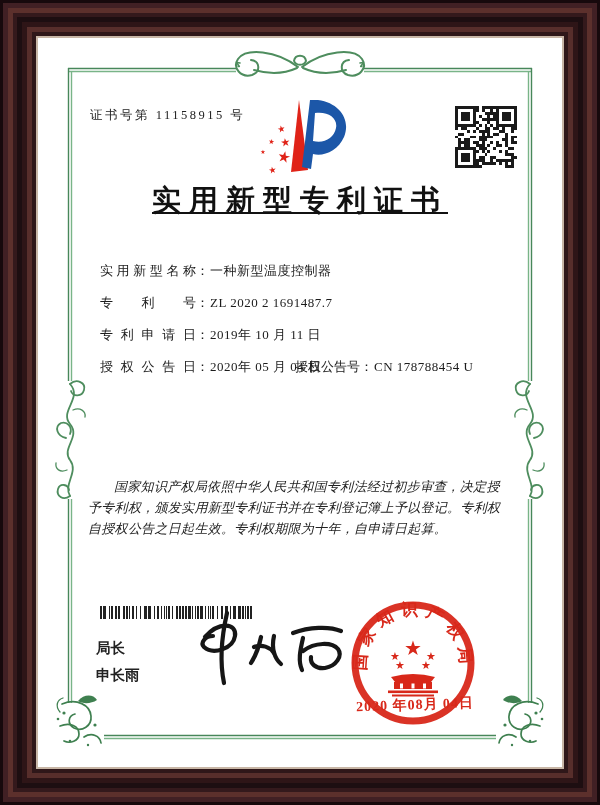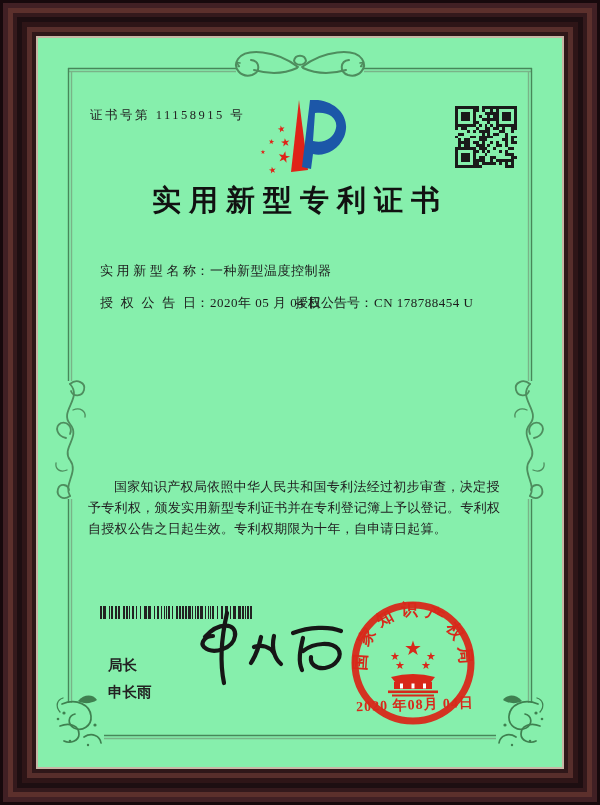--- a/index.html
+++ b/index.html
@@ -1,48 +1,48 @@
 <!DOCTYPE html>
 <html><head>
 <meta charset="utf-8">
 <style>
   html,body{margin:0;padding:0;}
   body{width:600px;height:805px;background:#3a1f20;}
-  .page{position:relative;width:600px;height:805px;background:#86efac;overflow:hidden;
+  .page{position:relative;width:600px;height:805px;background:#ffffff;overflow:hidden;
         font-family:"Liberation Serif","DejaVu Serif",serif;color:#1c1c1c;}
   
   .frame{position:absolute;inset:0;z-index:20;pointer-events:none;
     box-shadow:
       inset 0 0 0 3px #17090c,
       inset 0 0 0 8px #412024,
       inset 0 0 0 13px #5c302c,
       inset 0 0 0 17px #34191c,
       inset 0 0 0 22px #1d0e11,
       inset 0 0 0 27px #2e1517,
       inset 0 0 0 32px #572e2b,
       inset 0 0 0 36px #2f1719,
       inset 0 0 0 38px #c8b6a6;}
   .border-art{position:absolute;inset:0;z-index:1;}
   .cert-no{position:absolute;left:90px;top:107px;font-size:12.5px;letter-spacing:2.5px;color:#222;}
   .logo{position:absolute;left:252px;top:94px;width:98px;height:84px;}
   .qr{position:absolute;left:455px;top:106px;width:62px;height:62px;}
   .title{position:absolute;left:0;top:181px;width:100%;text-align:center;
-         font-size:29px;letter-spacing:8px;font-weight:600;color:#111;}
+         font-size:29px;letter-spacing:8px;font-weight:600;color:#111;text-decoration:underline;}
   .fields{position:absolute;left:100px;top:261px;width:412px;font-size:13px;}
   .frow{position:relative;height:20px;line-height:20px;margin-bottom:12px;white-space:nowrap;}
   .flabel{display:inline-block;width:96px;text-align:justify;text-align-last:justify;vertical-align:top;}
   .fcolon{display:inline-block;width:14px;}
   .fvalue{letter-spacing:0.5px;}
   .fpair2{position:absolute;left:195px;top:0;}
   .body-text{position:absolute;left:88px;top:476px;width:424px;font-size:13px;line-height:21px;
-             color:#222;letter-spacing:0.3px;}
+             font-style:italic;color:#222;letter-spacing:0.3px;}
   .body-text p{margin:0;text-indent:2em;}
   .barcode{position:absolute;left:100px;top:606px;width:152px;height:13px;}
-  .director{position:absolute;left:108px;top:635px;font-family:"Liberation Sans","DejaVu Sans",sans-serif;
-            font-weight:bold;font-size:14.5px;line-height:27px;color:#222;margin-top:17px;}
+  .director{position:absolute;left:96px;top:635px;font-family:"Liberation Sans","DejaVu Sans",sans-serif;
+            font-weight:bold;font-size:14.5px;line-height:27px;color:#222;}
   .signature{position:absolute;left:175px;top:603px;width:172px;height:92px;}
   .seal{position:absolute;left:347px;top:597px;width:132px;height:132px;}
   .seal-date{position:absolute;left:356px;top:696px;width:125px;font-size:14px;font-weight:bold;
              color:#d8281a;letter-spacing:1px;transform:rotate(-2deg);white-space:nowrap;}
 </style>
 </head>
 <body>
 
 <div class="page">
 
@@ -373,20 +373,26 @@
       <rect x="6" y="20" width="1" height="1" fill="#1a1a1a"></rect>
     </svg>
 
   <div class="title">实用新型专利证书</div>
 
   <div class="fields">
     <div class="frow">
       <span class="flabel">实用新型名称</span><span class="fcolon">：</span><span class="fvalue">一种新型温度控制器</span>
     </div>
     <div class="frow">
+      <span class="flabel">专利号</span><span class="fcolon">：</span><span class="fvalue">ZL 2020 2 1691487.7</span>
+    </div>
+    <div class="frow">
+      <span class="flabel">专利申请日</span><span class="fcolon">：</span><span class="fvalue">2019年 10 月 11 日</span>
+    </div>
+    <div class="frow">
       <span class="flabel">授权公告日</span><span class="fcolon">：</span><span class="fvalue">2020年 05 月 04 日</span>
       <span class="fpair2">
         <span>授权公告号</span><span class="fcolon">：</span><span class="fvalue">CN 178788454 U</span>
       </span>
     </div>
   </div>
 
   <div class="body-text">
     <p>国家知识产权局依照中华人民共和国专利法经过初步审查，决定授予专利权，颁发实用新型专利证书并在专利登记簿上予以登记。专利权自授权公告之日起生效。专利权期限为十年，自申请日起算。</p>
   </div>

